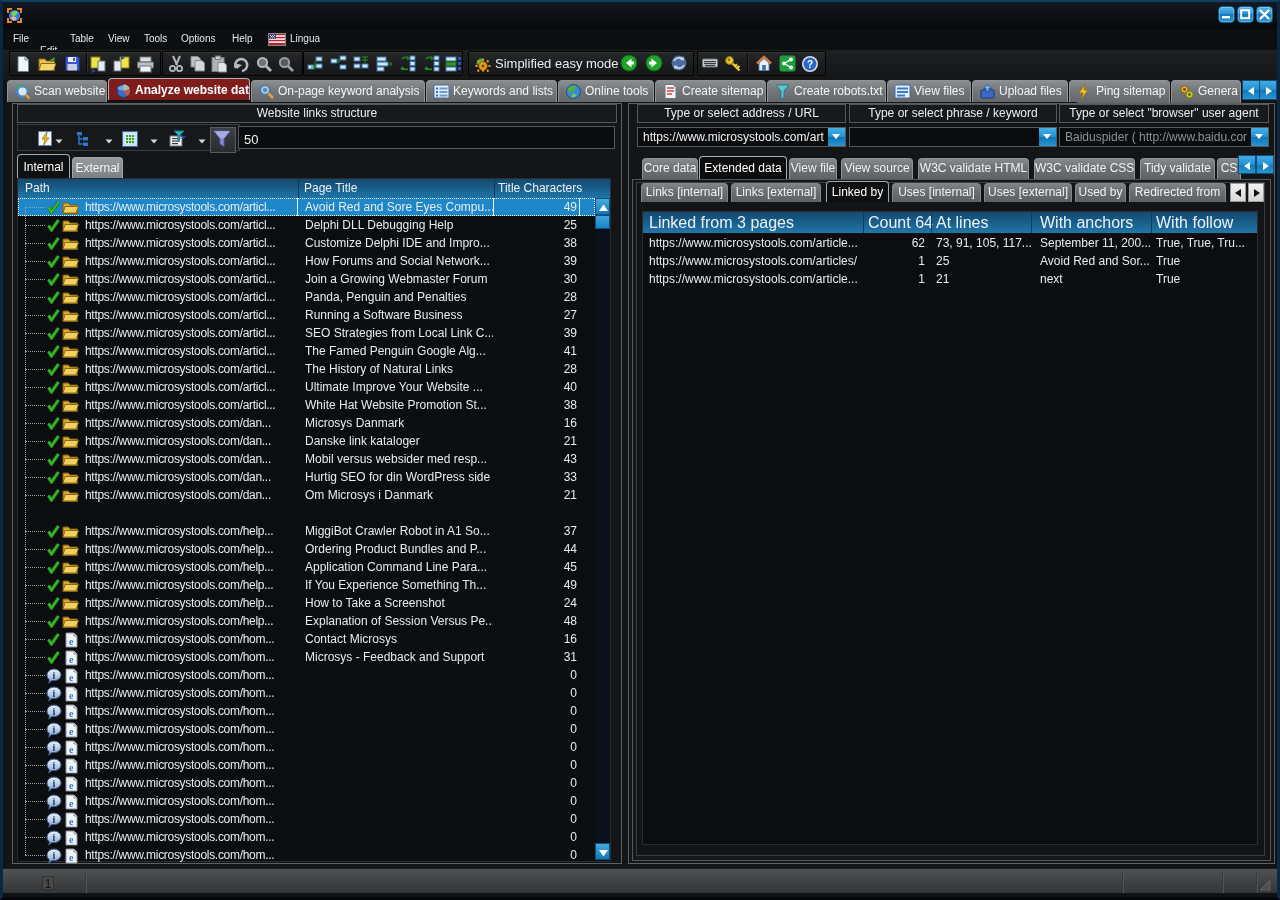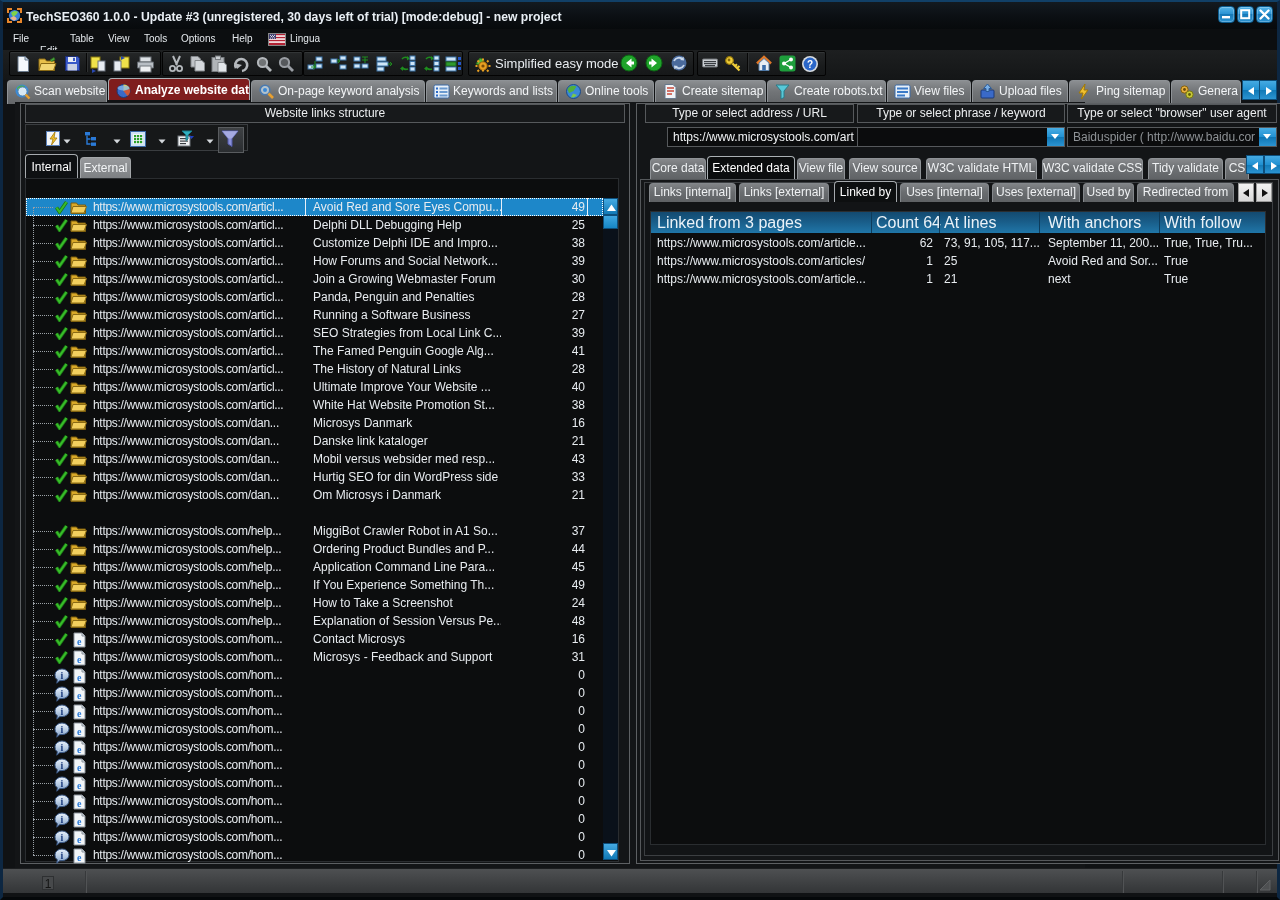--- a/index.html
+++ b/index.html
@@ -39,21 +39,21 @@
 .mtab.sel svg{top:3px;}
 .scrollbtn{position:absolute;width:18px;height:19px;
 background:linear-gradient(180deg,#45aae2 0%,#2191d2 50%,#1179b6 52%,#2b94d2 100%);
 border:1px solid #0d4f7c;}
 .scrollbtn.gray{background:linear-gradient(180deg,#f2f2f2,#d8d8d8);border:1px solid #9a9a9a;}
 .arrowl{width:0;height:0;border-style:solid;border-width:5px 7px 5px 0;border-color:transparent #fff transparent transparent;position:absolute;left:4px;top:4px;}
 .arrowr{width:0;height:0;border-style:solid;border-width:5px 0 5px 7px;border-color:transparent transparent transparent #fff;position:absolute;left:6px;top:4px;}
 .arrowl.blk{border-color:transparent #111 transparent transparent;}
 .arrowr.blk{border-color:transparent transparent transparent #111;}
 
-#content{position:absolute;left:12px;top:100px;width:1070px;height:766px;background:#131517;}
+#content{position:absolute;left:4px;top:100px;width:1070px;height:766px;background:#131517;}
 
 #lpanel{position:absolute;left:5px;top:1px;width:610px;height:761px;border:1px solid #5d6063;background:#131517;}
 #l-header{position:absolute;left:4px;top:0px;width:600px;height:19px;border:1px solid #56595c;background:#17191b;
 color:#eceef0;font-size:12px;text-align:center;line-height:17px;}
 #l-toolrow{position:absolute;left:4px;top:20px;width:223px;height:27px;border:1px solid #3a3d40;background:#161819;}
 #l-input{position:absolute;left:225px;top:22px;width:377px;height:23px;border:1px solid #56595c;background:#0b0c0d;
 color:#eef0f2;font-size:13px;line-height:25px;padding-left:5px;}
 #ltab-int{position:absolute;left:4px;top:50px;width:53px;height:25px;background:#0e1012;border:1px solid #a6aaae;border-bottom:none;
 border-radius:4px 4px 0 0;color:#fff;text-align:center;line-height:24px;font-size:12px;}
 #ltab-ext{position:absolute;left:59px;top:53px;width:51px;height:22px;background:linear-gradient(180deg,#97999c,#7c7f82);
@@ -104,21 +104,20 @@
     <div id="titlebar">
       <div class="abs" style="left:3px;top:5px;">
         <svg width="17" height="17" viewBox="0 0 17 17">
           <path d="M1 1 h5 v2 h-3 v3 h-2 z M16 1 v5 h-2 v-3 h-3 v-2 z M1 16 v-5 h2 v3 h3 v2 z M16 16 h-5 v-2 h3 v-3 h2 z" fill="#e8862a"></path>
           <circle cx="8.5" cy="8.5" r="5.6" fill="#3a7edc"></circle>
           <path d="M5 6 a5 5 0 0 1 7 -1 l-2 3 l-3 2 z" fill="#7fd24a"></path>
           <path d="M10 10 a5 5 0 0 1 -4 3 l1 -3 z" fill="#c8e060"></path>
           <path d="M4 11 l4 -2 l3 3 l-3 2 z" fill="#e8b090"></path>
         </svg>
       </div>
-      <div id="title-text">TechSEO360 1.0.0 - Update #3 (unregistered, 30 days left of trial) [mode:debug] - new project</div>
       <div class="winbtn" style="left:1215px;">
         <svg width="11" height="11" viewBox="0 0 11 11">
           <rect x="1" y="7" width="8" height="2.4" fill="#fff"></rect>
         </svg>
       </div>
       <div class="winbtn" style="left:1234px;">
         <svg width="11" height="11" viewBox="0 0 11 11">
           <rect x="1.2" y="1.2" width="8" height="8" fill="none" stroke="#fff" stroke-width="2"></rect>
         </svg>
       </div>
@@ -558,23 +557,31 @@
           <svg width="8" height="5" viewBox="0 0 8 5">
             <path d="M0.5 0.5 h7 l-3.5 4 z" fill="#d4d8dc"></path>
           </svg>
         </div>
         <div class="abs" style="left:197px;top:23px;width:26px;height:26px;background:linear-gradient(180deg,#3e4144,#2a2d30);border:1px solid #595c5f;">
           <svg width="22" height="22" viewBox="0 0 22 22">
             <path d="M3 3 h16 l-6 7.5 v8 l-4 -2.5 v-5.5 z" fill="#8a90d8" stroke="#5058a8"></path>
             <path d="M3 3 h16 l-6 7.5 l-4 0 z" fill="#b8bce8" fill-opacity=".6"></path>
           </svg>
         </div>
+        <div id="l-input">50</div>
         <div id="ltab-int">Internal</div>
         <div id="ltab-ext">External</div>
         <div id="lgrid">
+          <div id="l-gridhdr" class="gridhdr">
+            <div class="ghcell" style="left:7px;">Path</div>
+            <div class="ghcell" style="left:286px;">Page Title</div>
+            <div class="ghcell" style="left:480px;">Title Characters</div>
+            <div class="abs" style="left:280px;top:0;width:1px;height:19px;background:#0d3c5c;"></div>
+            <div class="abs" style="left:476px;top:0;width:1px;height:19px;background:#0d3c5c;"></div>
+          </div>
           <div class="grow selrow" style="top:19px;">
             <div class="abs" style="left:279px;top:0;width:1px;height:18px;background:#e8f0f8;"></div>
             <div class="abs" style="left:475px;top:0;width:1px;height:18px;background:#e8f0f8;"></div>
             <div class="abs" style="left:561px;top:0;width:1px;height:18px;background:#e8f0f8;"></div>
             <div class="dots"></div>
             <div class="abs" style="left:29px;top:1px;">
               <svg width="13" height="14" viewBox="0 0 13 14">
                 <path d="M1.5 7.5 l3 4.5 L11.5 2" fill="none" stroke="#1c7a14" stroke-width="3.6"></path>
                 <path d="M1.5 7.5 l3 4.5 L11.5 2" fill="none" stroke="#38bc2a" stroke-width="2"></path>
               </svg>
@@ -1314,21 +1321,21 @@
                 <path d="M5.5 8.5 L1 2 h9 z" fill="#fff"></path>
               </svg>
             </div>
           </div>
         </div>
       </div>
       <div id="rpanel">
         <div class="rhdr" style="left:8px;width:209px;">Type or select address / URL</div>
         <div class="rhdr" style="left:220px;width:208px;">Type or select phrase / keyword</div>
         <div class="rhdr" style="left:430px;width:210px;">Type or select "browser" user agent</div>
-        <div class="rcombo" style="left:8px;width:209px;margin-left:22px;">https://www.microsystools.com/art<div class="combobtn" style="left:190px;">
+        <div class="rcombo" style="left:8px;width:209px;">https://www.microsystools.com/art<div class="combobtn" style="left:190px;">
             <div class="tri"></div>
           </div></div>
         <div class="rcombo" style="left:220px;width:208px;">
           <div class="combobtn" style="left:189px;">
             <div class="tri"></div>
           </div>
         </div>
         <div class="rcombo" style="left:430px;width:210px;color:#8e9296;">Baiduspider ( http://www.baidu.cor<div class="combobtn" style="left:191px;">
             <div class="tri"></div>
           </div></div>

